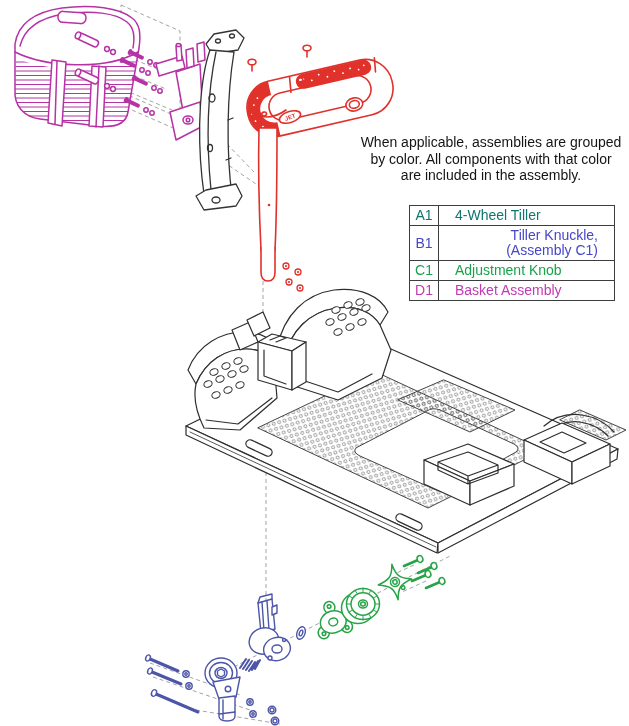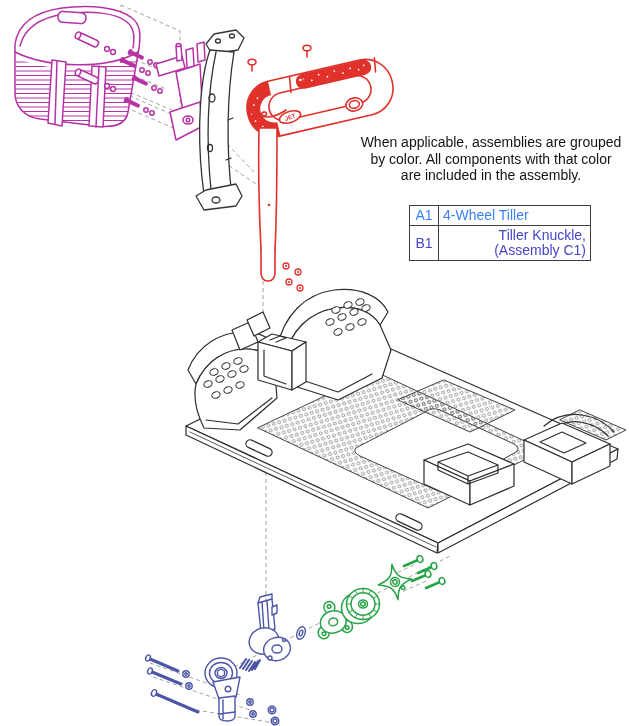--- a/index.html
+++ b/index.html
@@ -11,25 +11,25 @@
   .note{
     position:absolute;left:349px;top:134px;width:284px;
     text-align:center;font-size:14px;line-height:16.5px;color:#141414;
   }
   table.legend{
     position:absolute;left:409px;top:205px;
     border-collapse:collapse;font-size:14px;line-height:15px;
   }
   table.legend td{
     border:1px solid #3d3d3d;background:#fff;
-    padding:2px 4px;vertical-align:middle;white-space:nowrap;
+    padding:2px 16px;vertical-align:middle;white-space:nowrap;
   }
   table.legend td.code{width:24px;text-align:center;padding:2px 2px;}
   table.legend td.label{min-width:143px;}
-  .c-a1{color:#3b82f6;} .c-b1{color:#4646c8;text-align:right;}
+  .c-a1{color:#0f766e;} .c-b1{color:#4646c8;text-align:right;}
   .c-c1{color:#18a24b;} .c-d1{color:#c03ab4;}
 </style>
 </head>
 <body>
 
 <div class="stage">
 
 <svg width="629" height="726" viewBox="0 0 629 726">
   <defs>
     <pattern id="dots" width="8.5" height="7.4" patternUnits="userSpaceOnUse" patternTransform="rotate(25)">
@@ -377,16 +377,28 @@
           <div>4-Wheel Tiller</div>
         </td>
       </tr>
       <tr>
         <td class="code c-b1">B1</td>
         <td class="label c-b1">
           <div>Tiller Knuckle,</div>
           <div>(Assembly C1)</div>
         </td>
       </tr>
+      <tr>
+        <td class="code c-c1">C1</td>
+        <td class="label c-c1">
+          <div>Adjustment Knob</div>
+        </td>
+      </tr>
+      <tr>
+        <td class="code c-d1">D1</td>
+        <td class="label c-d1">
+          <div>Basket Assembly</div>
+        </td>
+      </tr>
     </tbody>
   </table>
 
 </div>
 
 </body></html>

